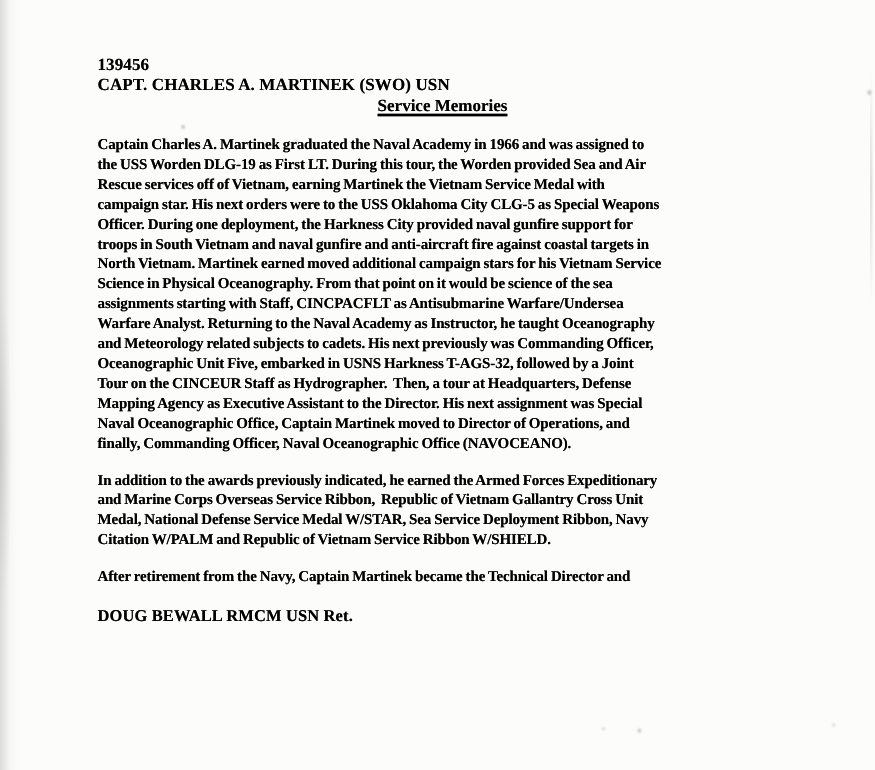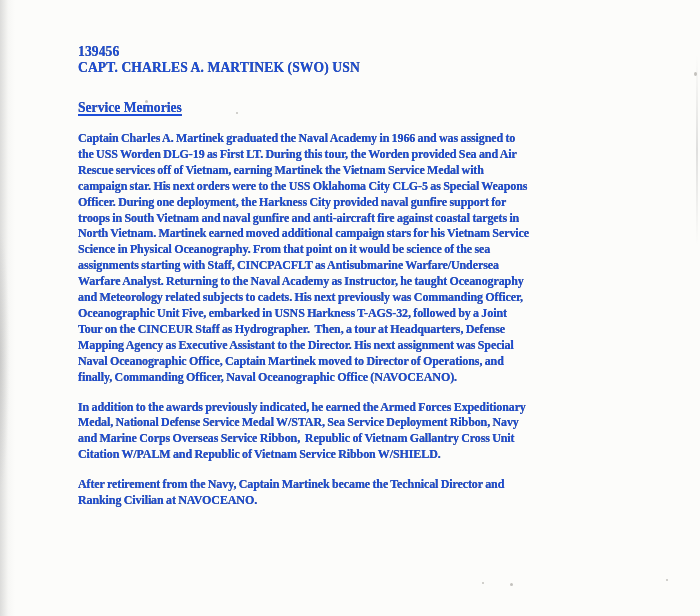--- a/index.html
+++ b/index.html
@@ -8,21 +8,21 @@
     background: #ffffff;
   }
   .page {
     position: relative;
     width: 700px;
     height: 616px;
     overflow: hidden;
     background: #fcfcfa;
     font-family: "Liberation Serif", "DejaVu Serif", serif;
     font-weight: bold;
-    color: #1d4ed8;
+    color: #000000;
   }
   
   .edge-shadow-left {
     position: absolute;
     left: 0; top: 0;
     width: 15px; height: 616px;
     background: linear-gradient(to right, rgba(145,145,145,0.30), rgba(200,200,200,0.10) 55%, rgba(255,255,255,0));
     pointer-events: none;
   }
   .edge-shadow-left::after {
@@ -62,23 +62,23 @@
   }
   .doc-text {
     text-shadow: 0 0 0.5px rgba(20,20,20,0.75);
   }
   .header-block {
     font-size: 13.6px;
     line-height: 16px;
     letter-spacing: 0.1px;
   }
   .doc-title {
-    margin-top: 24px;
+    margin-top: 1px;
     width: 552px;
-    text-align: left;
+    text-align: center;
     font-size: 13.6px;
     line-height: 16px;
     text-decoration: underline;
     text-decoration-thickness: 1.5px;
     text-underline-offset: 2px;
   }
   .body-block {
     margin-top: 15px;
     font-size: 12px;
     line-height: 15.9px;
@@ -130,24 +130,24 @@
           <div class="tl">Warfare Analyst. Returning to the Naval Academy as Instructor, he taught Oceanography</div>
           <div class="tl">and Meteorology related subjects to cadets. His next previously was Commanding Officer,</div>
           <div class="tl">Oceanographic Unit Five, embarked in USNS Harkness T-AGS-32, followed by a Joint</div>
           <div class="tl">Tour on the CINCEUR Staff as Hydrographer.  Then, a tour at Headquarters, Defense</div>
           <div class="tl">Mapping Agency as Executive Assistant to the Director. His next assignment was Special</div>
           <div class="tl">Naval Oceanographic Office, Captain Martinek moved to Director of Operations, and</div>
           <div class="tl">finally, Commanding Officer, Naval Oceanographic Office (NAVOCEANO).</div>
         </div>
       <div class="para">
           <div class="tl">In addition to the awards previously indicated, he earned the Armed Forces Expeditionary</div>
+          <div class="tl">and Marine Corps Overseas Service Ribbon,  Republic of Vietnam Gallantry Cross Unit</div>
           <div class="tl">Medal, National Defense Service Medal W/STAR, Sea Service Deployment Ribbon, Navy</div>
-          <div class="tl">and Marine Corps Overseas Service Ribbon,  Republic of Vietnam Gallantry Cross Unit</div>
           <div class="tl">Citation W/PALM and Republic of Vietnam Service Ribbon W/SHIELD.</div>
         </div>
       <div class="para">
           <div class="tl">After retirement from the Navy, Captain Martinek became the Technical Director and</div>
-          <div class="tl">Ranking Civilian at NAVOCEANO.</div>
         </div>
     </div>
 
+    <div class="sig-block">DOUG BEWALL RMCM USN Ret.</div>
   </div>
 </div>
 
 </body></html>

